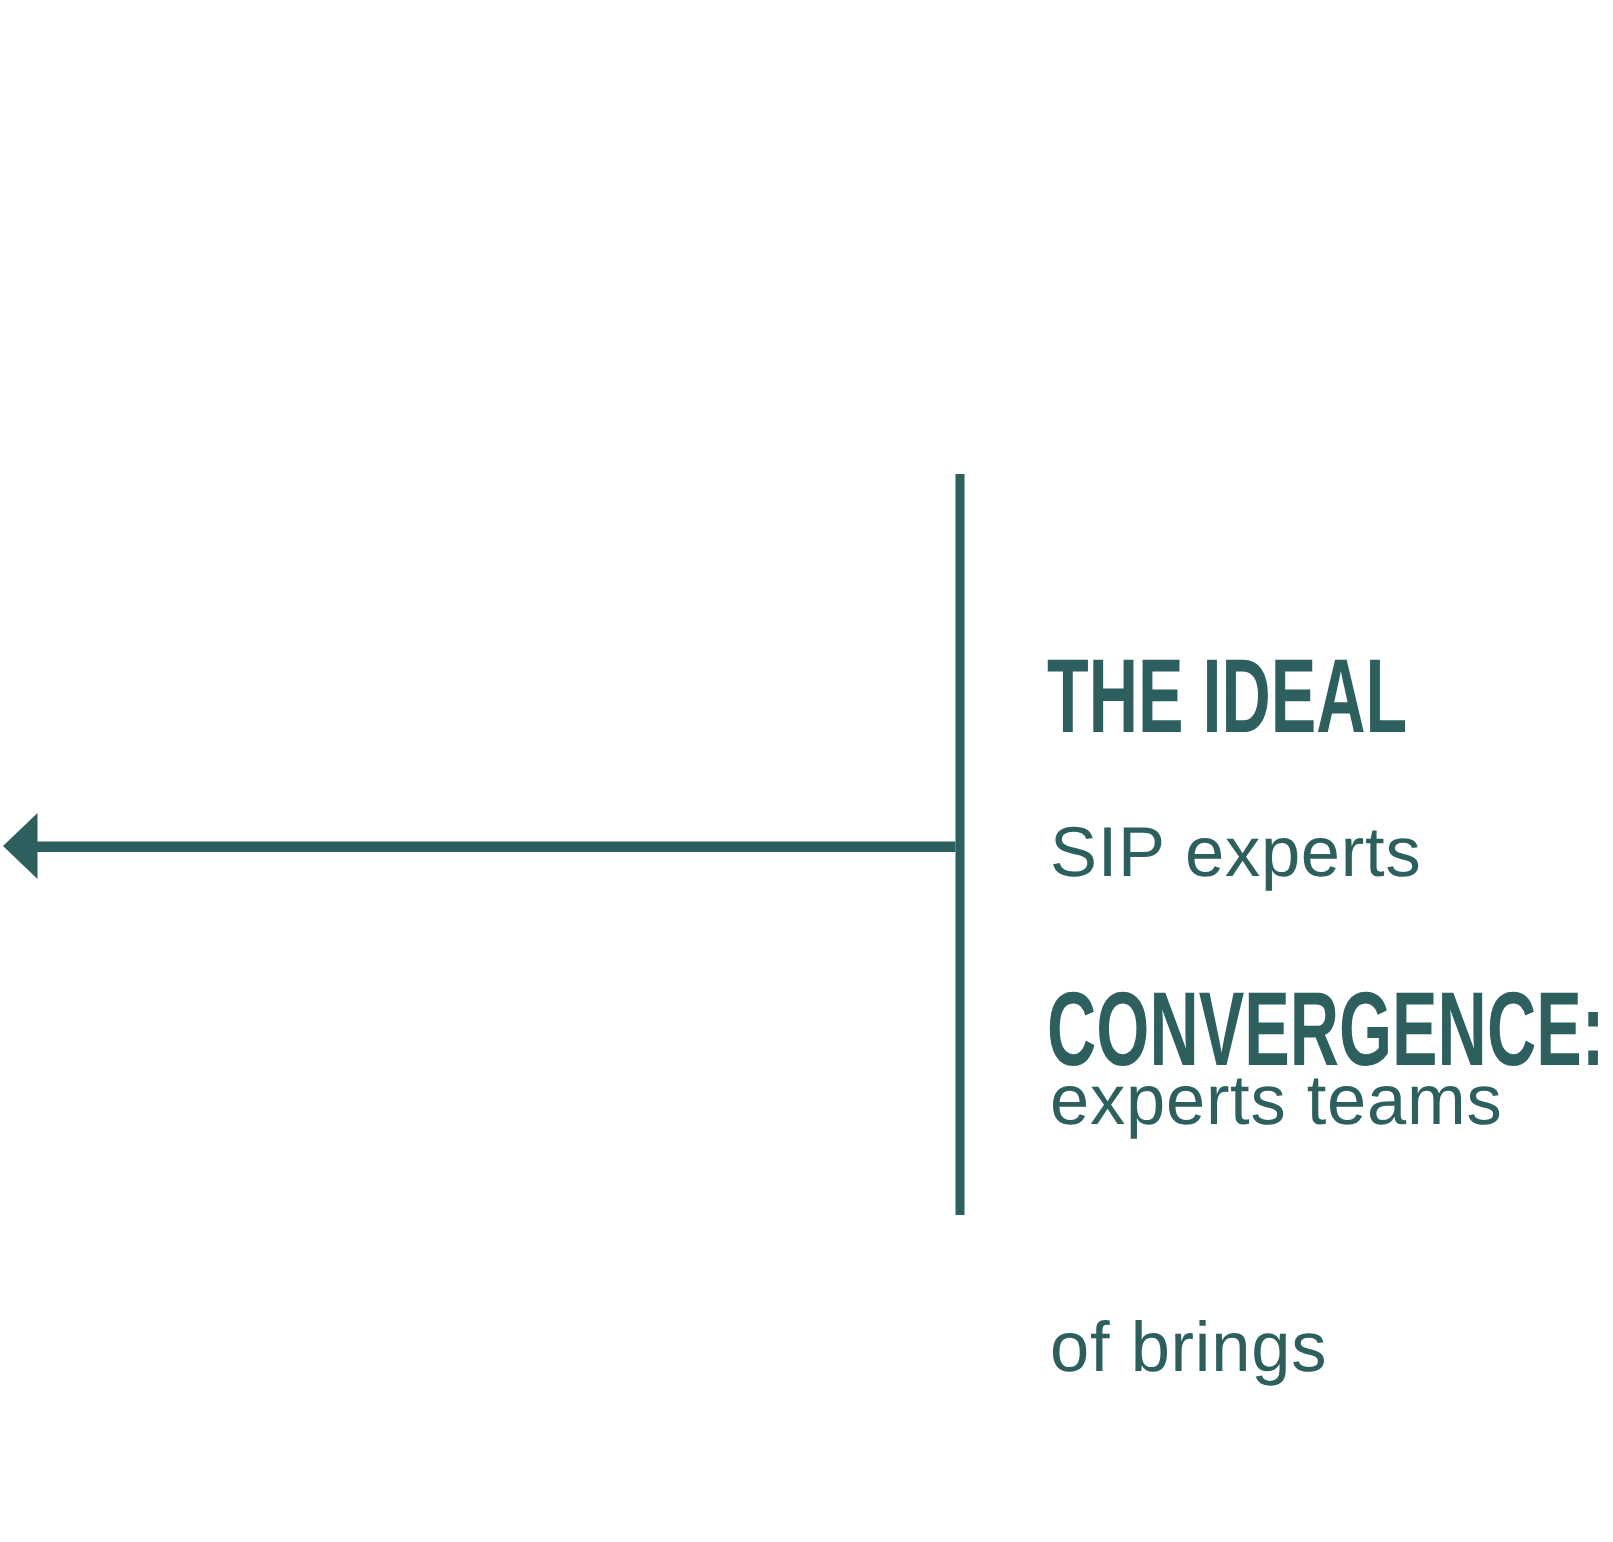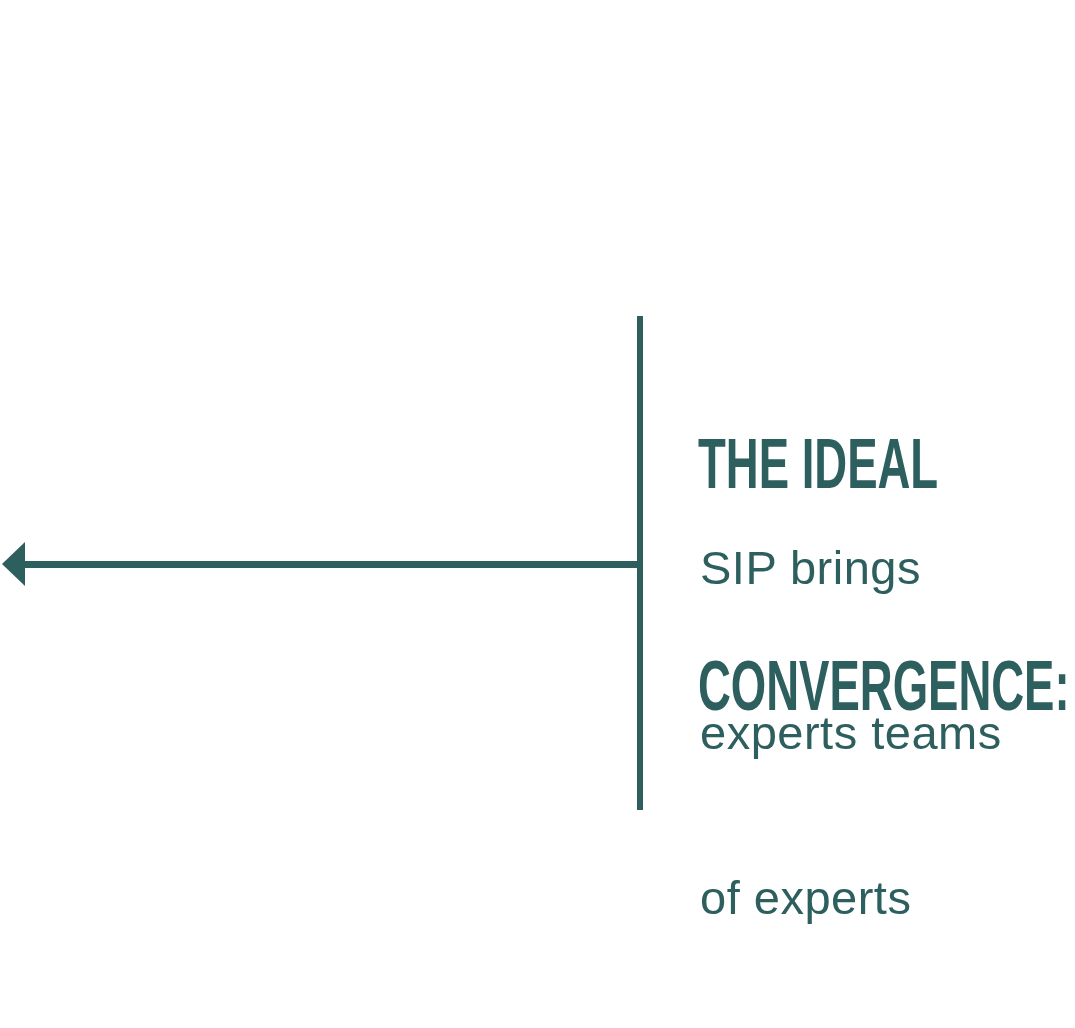--- a/index.html
+++ b/index.html
@@ -82,23 +82,23 @@
 
   <div class="arrow-shaft"></div>
   <div class="arrow-head"></div>
 
   <div class="callout">
     <div class="heading">
       <span class="heading-line">THE IDEAL</span>
       <span class="heading-line">CONVERGENCE:</span>
     </div>
     <div class="body-text">
-      <span class="body-line">SIP brings</span>
+      <span class="body-line">SIP experts</span>
       <span class="body-line">experts teams</span>
-      <span class="body-line">of experts</span>
+      <span class="body-line">of brings</span>
       
       
       
       
       
     </div>
   </div>
 
 </div>
 

